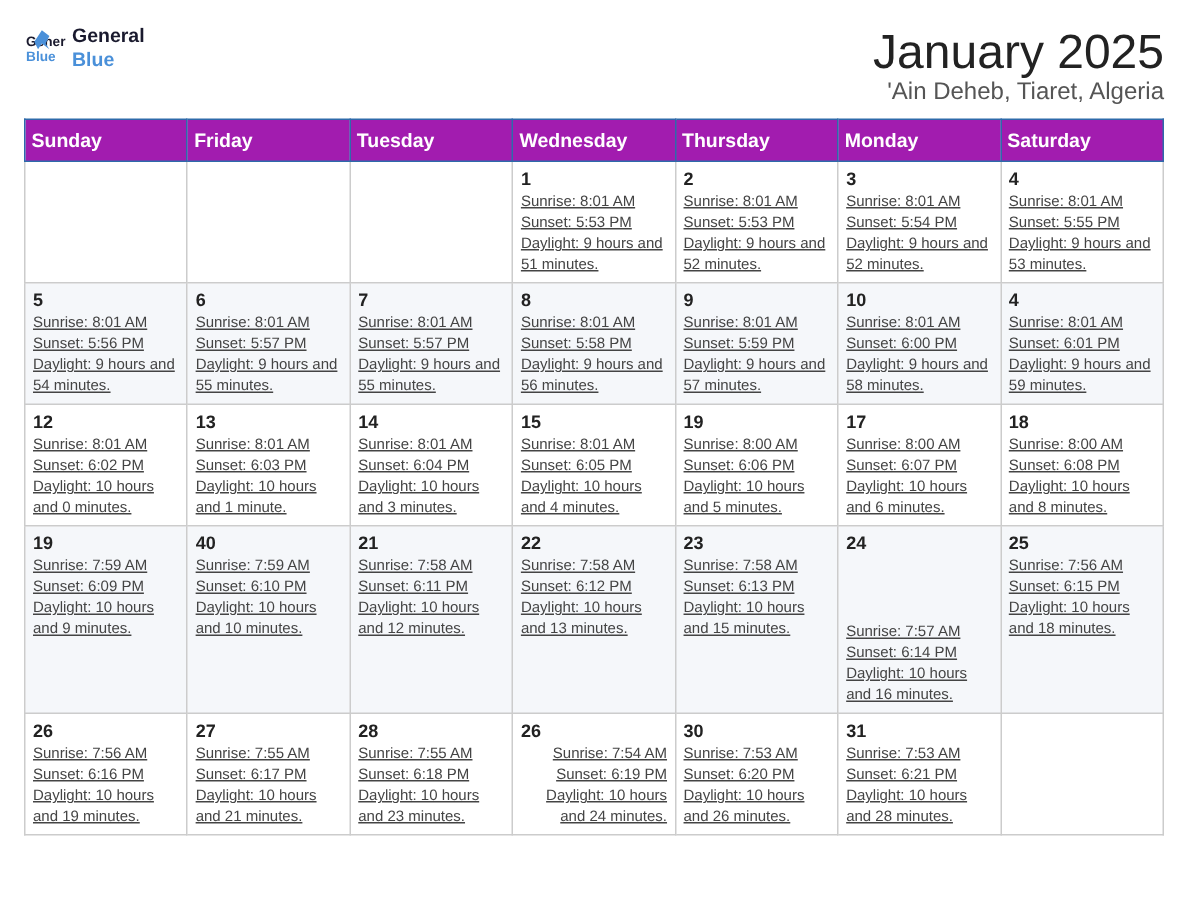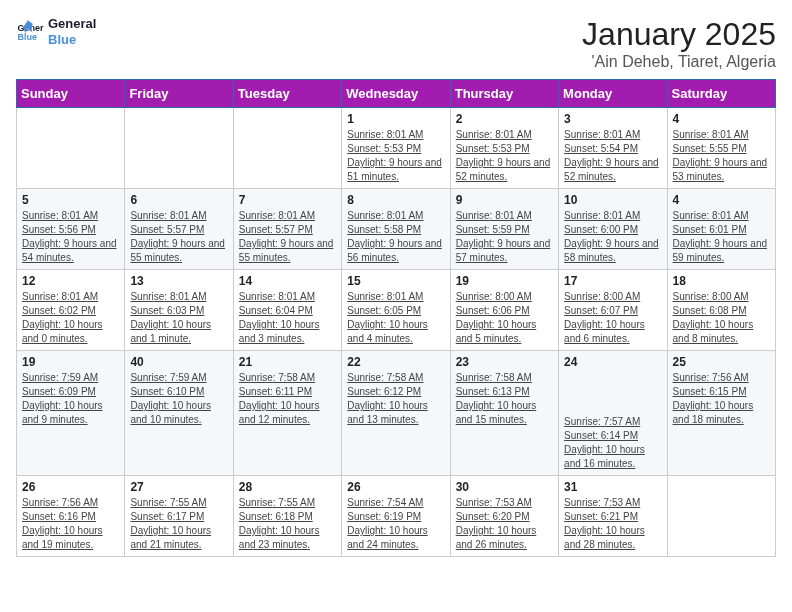--- a/index.html
+++ b/index.html
@@ -289,21 +289,21 @@
 Daylight: 10 hours and 21 minutes.</div>
         </td>
         <td>
           <div class="day-number">28</div>
           <div class="day-info" style="white-space: pre-line;">Sunrise: 7:55 AM
 Sunset: 6:18 PM
 Daylight: 10 hours and 23 minutes.</div>
         </td>
         <td>
           <div class="day-number">26</div>
-          <div class="day-info" style="white-space: pre-line;">Sunrise: 7:54 AM
+          <div class="day-info" style="white-space: pre-line; text-align: right;">Sunrise: 7:54 AM
 Sunset: 6:19 PM
 Daylight: 10 hours and 24 minutes.</div>
         </td>
         <td>
           <div class="day-number">30</div>
           <div class="day-info" style="white-space: pre-line;">Sunrise: 7:53 AM
 Sunset: 6:20 PM
 Daylight: 10 hours and 26 minutes.</div>
         </td>
         <td>

